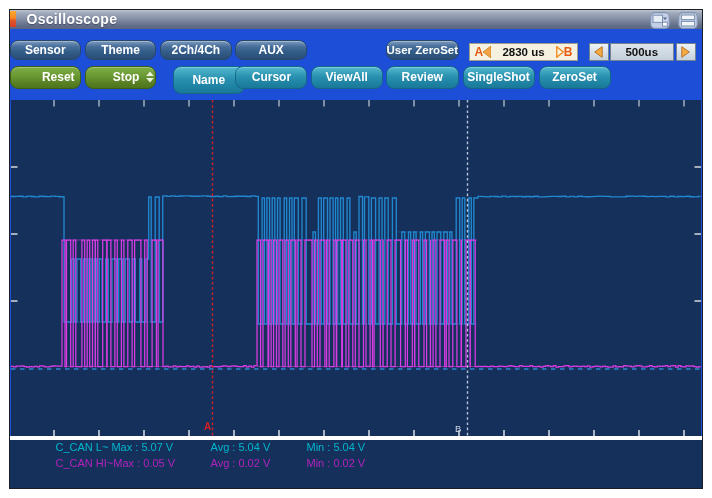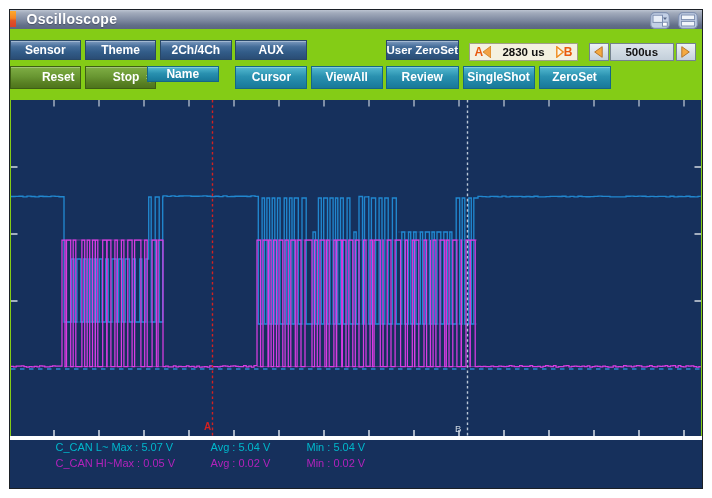--- a/index.html
+++ b/index.html
@@ -1,21 +1,21 @@
 <!DOCTYPE html>
 <html><head><meta charset="utf-8"><style>
 * { margin:0; padding:0; box-sizing:border-box; }
 body { width:712px; height:498px; background:#fff; font-family:"Liberation Sans", sans-serif; position:relative; overflow:hidden; }
-.win { position:absolute; left:9px; top:9px; width:693.5px; height:480px; border:1.5px solid #1c2026; background:#84cc16; }
+.win { position:absolute; left:9px; top:9px; width:693.5px; height:480px; border:1.5px solid #1c2026; background:#1d4ed8; }
 .titlebar { position:absolute; left:0; top:0; width:100%; height:19px;
   background:linear-gradient(#bcc4d1 0%, #a2abbc 15%, #7d889f 55%, #636f88 80%, #5a6680 100%); }
 .logo { position:absolute; left:0.2px; top:1px; width:6.3px; height:15.5px;
   background:linear-gradient(#ffaa2e 0%, #f58523 45%, #e05426 60%, #d8402a 100%); }
 .title { position:absolute; left:16.5px; top:0; height:19px; line-height:19px; color:#fff; font-size:14px; font-weight:bold; letter-spacing:0.3px; text-shadow:0 1px 1px rgba(40,50,70,0.55); }
-.btn { position:absolute; height:20.5px; text-align:center; color:#fff; font-size:12px; font-weight:bold; border-radius:0; display:flex; align-items:center; justify-content:center; white-space:nowrap; }
+.btn { position:absolute; height:20.5px; text-align:center; color:#fff; font-size:12px; font-weight:bold; border-radius:8px; display:flex; align-items:center; justify-content:center; white-space:nowrap; }
 .blue { background:linear-gradient(#7e9cc0 0%, #456d99 32%, #325c88 62%, #2a4d75 100%); border:1px solid #294868; box-shadow:inset 0 1px 0 rgba(255,255,255,0.3); }
 .green { background:linear-gradient(#7fae45 0%, #699732 45%, #577f22 78%, #4e741c 100%); border:1px solid #3e5e14; box-shadow:inset 0 1px 0 rgba(255,255,255,0.28);padding-left:26px; }
 .teal { background:linear-gradient(#54bad1 0%, #2a91b0 45%, #1d81a2 80%, #1a7897 100%); border:1px solid #156787; box-shadow:inset 0 1px 0 rgba(255,255,255,0.28); }
 .abbox { position:absolute; left:458.5px; top:32.5px; width:109px; height:18px; background:#f4f1e0; border:1px solid #a09e8a; display:flex; align-items:center; font-size:12px; font-weight:bold; }
 .ctrl { position:absolute; top:32.5px; height:18px; border:1px solid #75828f; background:linear-gradient(#eef2f6, #c6d1dc); display:flex; align-items:center; justify-content:center; }
 .wave { position:absolute; left:0.5px; top:89.5px; width:690px; height:336px; background:#16305c; }
 .whitebar { position:absolute; left:0; top:425.5px; width:100%; height:4.5px; background:#fff; }
 .info { position:absolute; left:0; top:430px; width:100%; height:48px; background:#16305c; font-size:11px; }
 .info span { position:absolute; white-space:pre;margin-left:44px; }
 .cyan { color:#00b7cb; }
@@ -63,21 +63,21 @@
   <div class="ctrl" style="left:665.5px;width:20px">
       <svg width="9" height="12" viewBox="0 0 9 12">
         <polygon points="0.8,0.7 0.8,11.3 8.3,6" fill="#f5a940" stroke="#b5762a" stroke-width="1"></polygon>
       </svg>
     </div>
   <div class="btn green" style="left:-0.5px;top:56px;width:71.5px;height:22.5px">Reset</div>
     <div class="btn green" style="left:74.8px;top:56px;width:71.5px;height:22.5px">Stop<svg width="8" height="12" viewBox="0 0 8 12" style="margin-left:7px">
         <polygon points="4,0.5 7.8,5 0.2,5" fill="#e9f2dd"></polygon>
         <polygon points="4,11.5 7.8,7 0.2,7" fill="#e9f2dd"></polygon>
       </svg></div>
-    <div class="btn teal" style="left:137px;top:56px;width:71.5px;height:16px">Name</div>
+    <div class="btn teal" style="left:163px;top:56px;width:71.5px;height:28px">Name</div>
     <div class="btn teal" style="left:225.4px;top:56px;width:72px;height:22.5px">Cursor</div>
     <div class="btn teal" style="left:300.7px;top:56px;width:72px;height:22.5px">ViewAll</div>
     <div class="btn teal" style="left:376px;top:56px;width:72.5px;height:22.5px">Review</div>
     <div class="btn teal" style="left:452.5px;top:56px;width:72px;height:22.5px">SingleShot</div>
     <div class="btn teal" style="left:528.5px;top:56px;width:72px;height:22.5px">ZeroSet</div>
   <div class="wave">
       <svg width="690" height="336" viewBox="0 0 690 336" style="position:absolute;left:0;top:0">
 <line x1="43" y1="0" x2="43" y2="6.5" stroke="#c7cfd9" stroke-width="1.2"></line>
         <line x1="88" y1="0" x2="88" y2="6.5" stroke="#c7cfd9" stroke-width="1.2"></line>
         <line x1="133" y1="0" x2="133" y2="6.5" stroke="#c7cfd9" stroke-width="1.2"></line>

